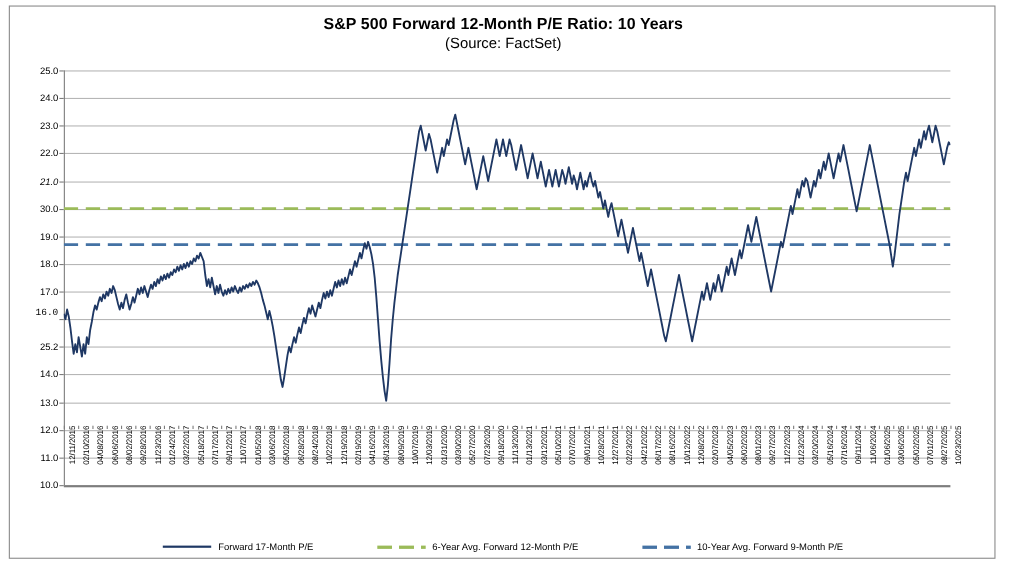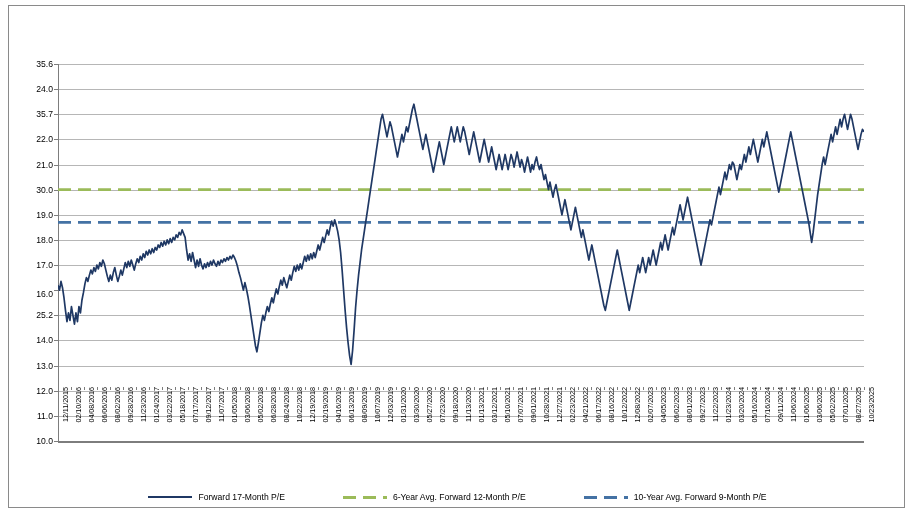--- a/index.html
+++ b/index.html
@@ -37,42 +37,46 @@
   .legend-label{font-size:8.6px;color:#000;white-space:nowrap;}
   .swatch{display:block;width:44px;height:10px;position:relative;}
   .swatch i{position:absolute;left:0;top:4px;height:2.4px;display:block;}
   svg{display:block;}
 </style>
 </head>
 <body>
 
 <div id="chart-frame">
 
+  <div id="title-block">
+    <div id="chart-title">S&amp;P 500 Forward 12-Month P/E Ratio: 10 Years</div>
+    <div id="chart-subtitle">(Source: FactSet)</div>
+  </div>
 
   <div id="plot-wrap">
     <div id="y-axis-container">
-        <div class="ytick-label" style="top: 0px;">35.6</div>
+        <div class="ytick-label" style="top: 0px;">25.0</div>
         <div class="ytick-mark" style="top: 0px;"></div>
         <div class="ytick-label" style="top: 25.1333px;">24.0</div>
         <div class="ytick-mark" style="top: 25.1333px;"></div>
-        <div class="ytick-label" style="top: 50.2667px;">35.7</div>
+        <div class="ytick-label" style="top: 50.2667px;">23.0</div>
         <div class="ytick-mark" style="top: 50.2667px;"></div>
         <div class="ytick-label" style="top: 75.4px;">22.0</div>
         <div class="ytick-mark" style="top: 75.4px;"></div>
-        <div class="ytick-label" style="top: 100.533px;">21.0</div>
+        <div class="ytick-label" style="top: 100.533px; font-style: italic;">21.0</div>
         <div class="ytick-mark" style="top: 100.533px;"></div>
         <div class="ytick-label" style="top: 125.667px;">30.0</div>
         <div class="ytick-mark" style="top: 125.667px;"></div>
         <div class="ytick-label" style="top: 150.8px;">19.0</div>
         <div class="ytick-mark" style="top: 150.8px;"></div>
         <div class="ytick-label" style="top: 175.933px;">18.0</div>
         <div class="ytick-mark" style="top: 175.933px;"></div>
         <div class="ytick-label" style="top: 201.067px;">17.0</div>
         <div class="ytick-mark" style="top: 201.067px;"></div>
-        <div class="ytick-label" style="top: 230px;">16.0</div>
+        <div class="ytick-label" style="top: 220px; font-family: Liberation Mono, monospace;">16.0</div>
         <div class="ytick-mark" style="top: 226.2px;"></div>
         <div class="ytick-label" style="top: 251.333px;">25.2</div>
         <div class="ytick-mark" style="top: 251.333px;"></div>
         <div class="ytick-label" style="top: 276.467px;">14.0</div>
         <div class="ytick-mark" style="top: 276.467px;"></div>
         <div class="ytick-label" style="top: 301.6px;">13.0</div>
         <div class="ytick-mark" style="top: 301.6px;"></div>
         <div class="ytick-label" style="top: 326.733px;">12.0</div>
         <div class="ytick-mark" style="top: 326.733px;"></div>
         <div class="ytick-label" style="top: 351.867px;">11.0</div>

